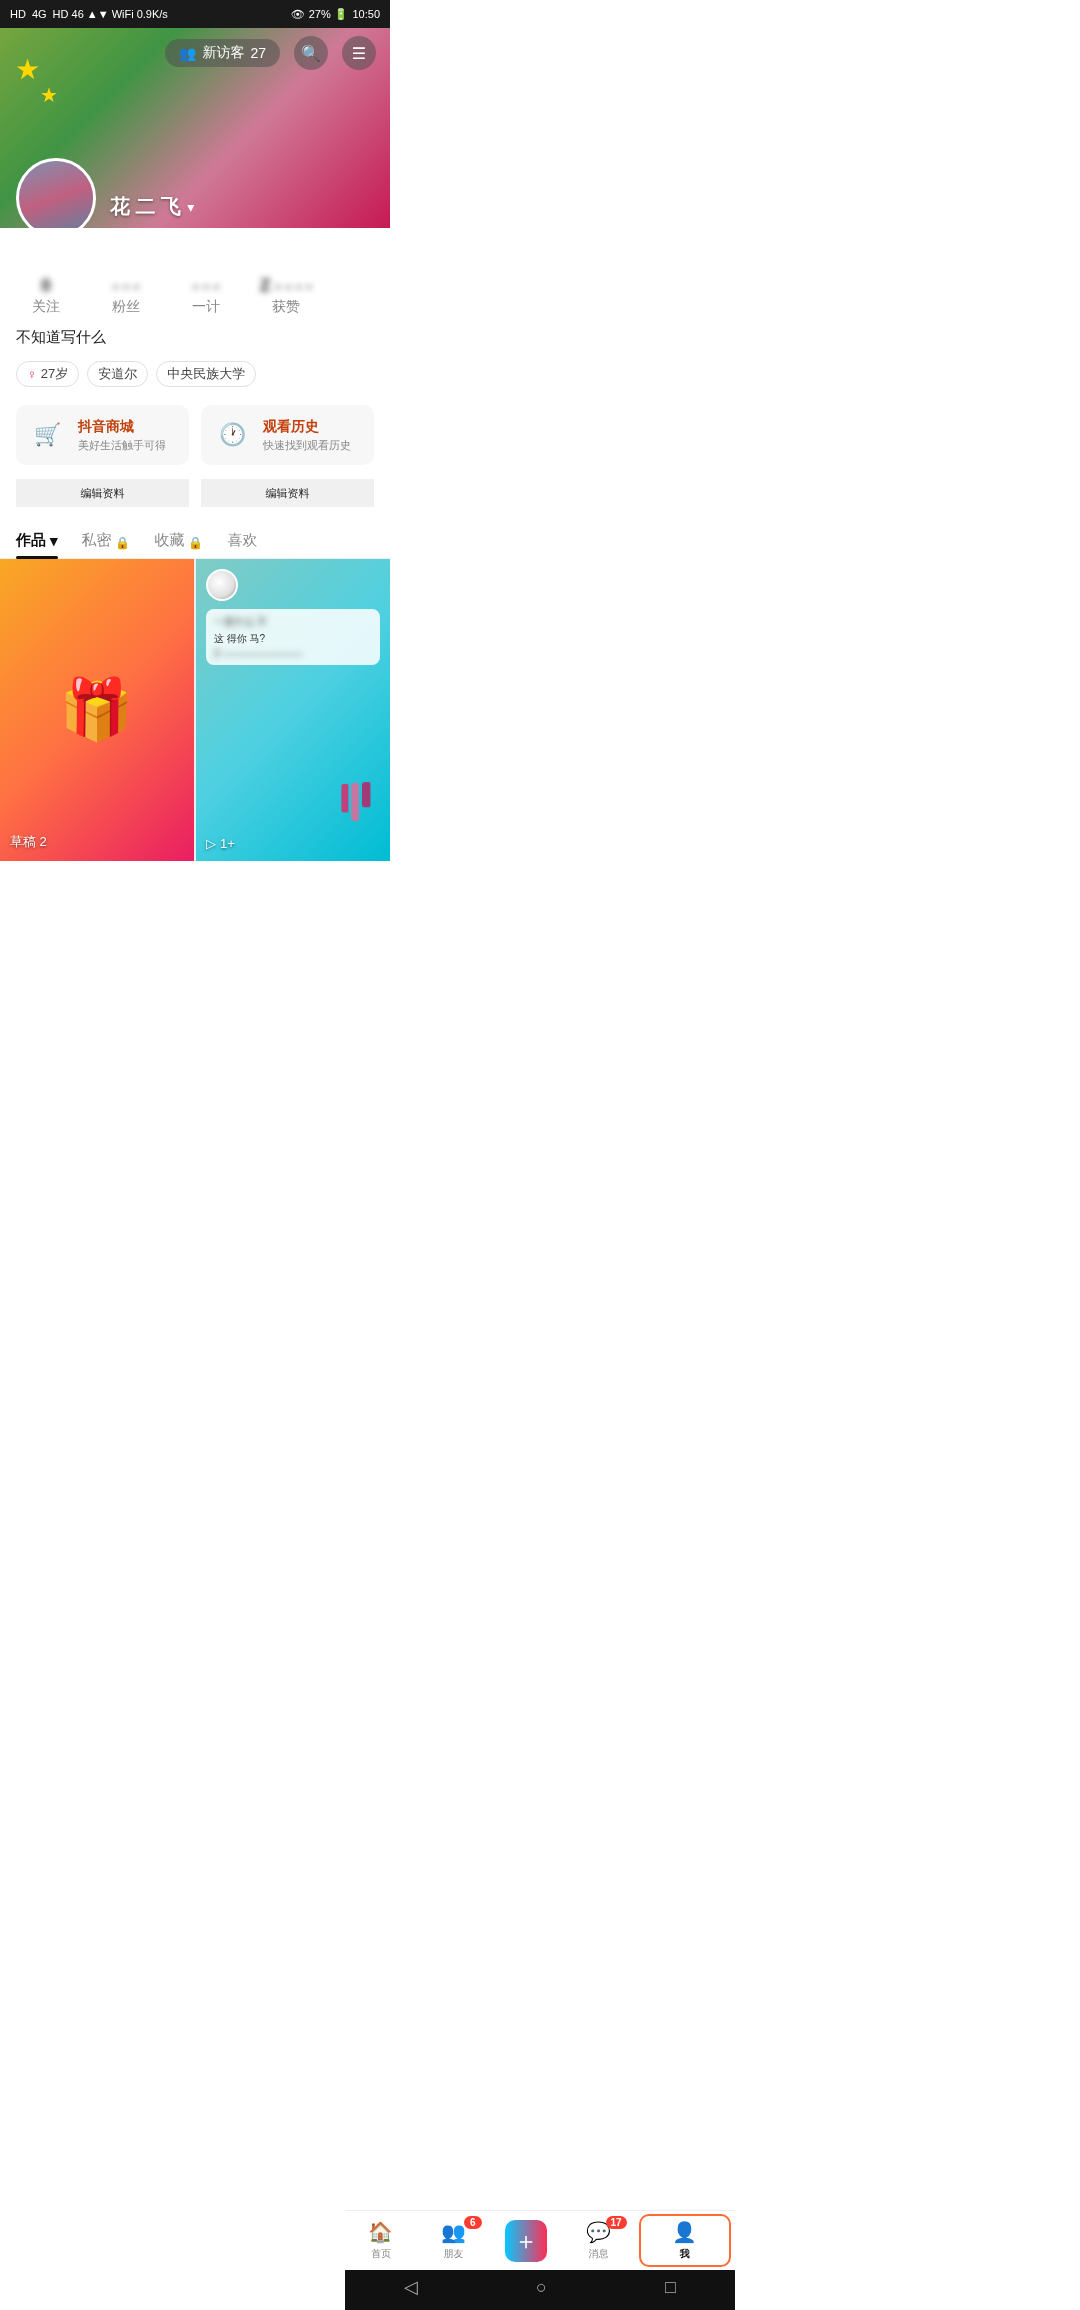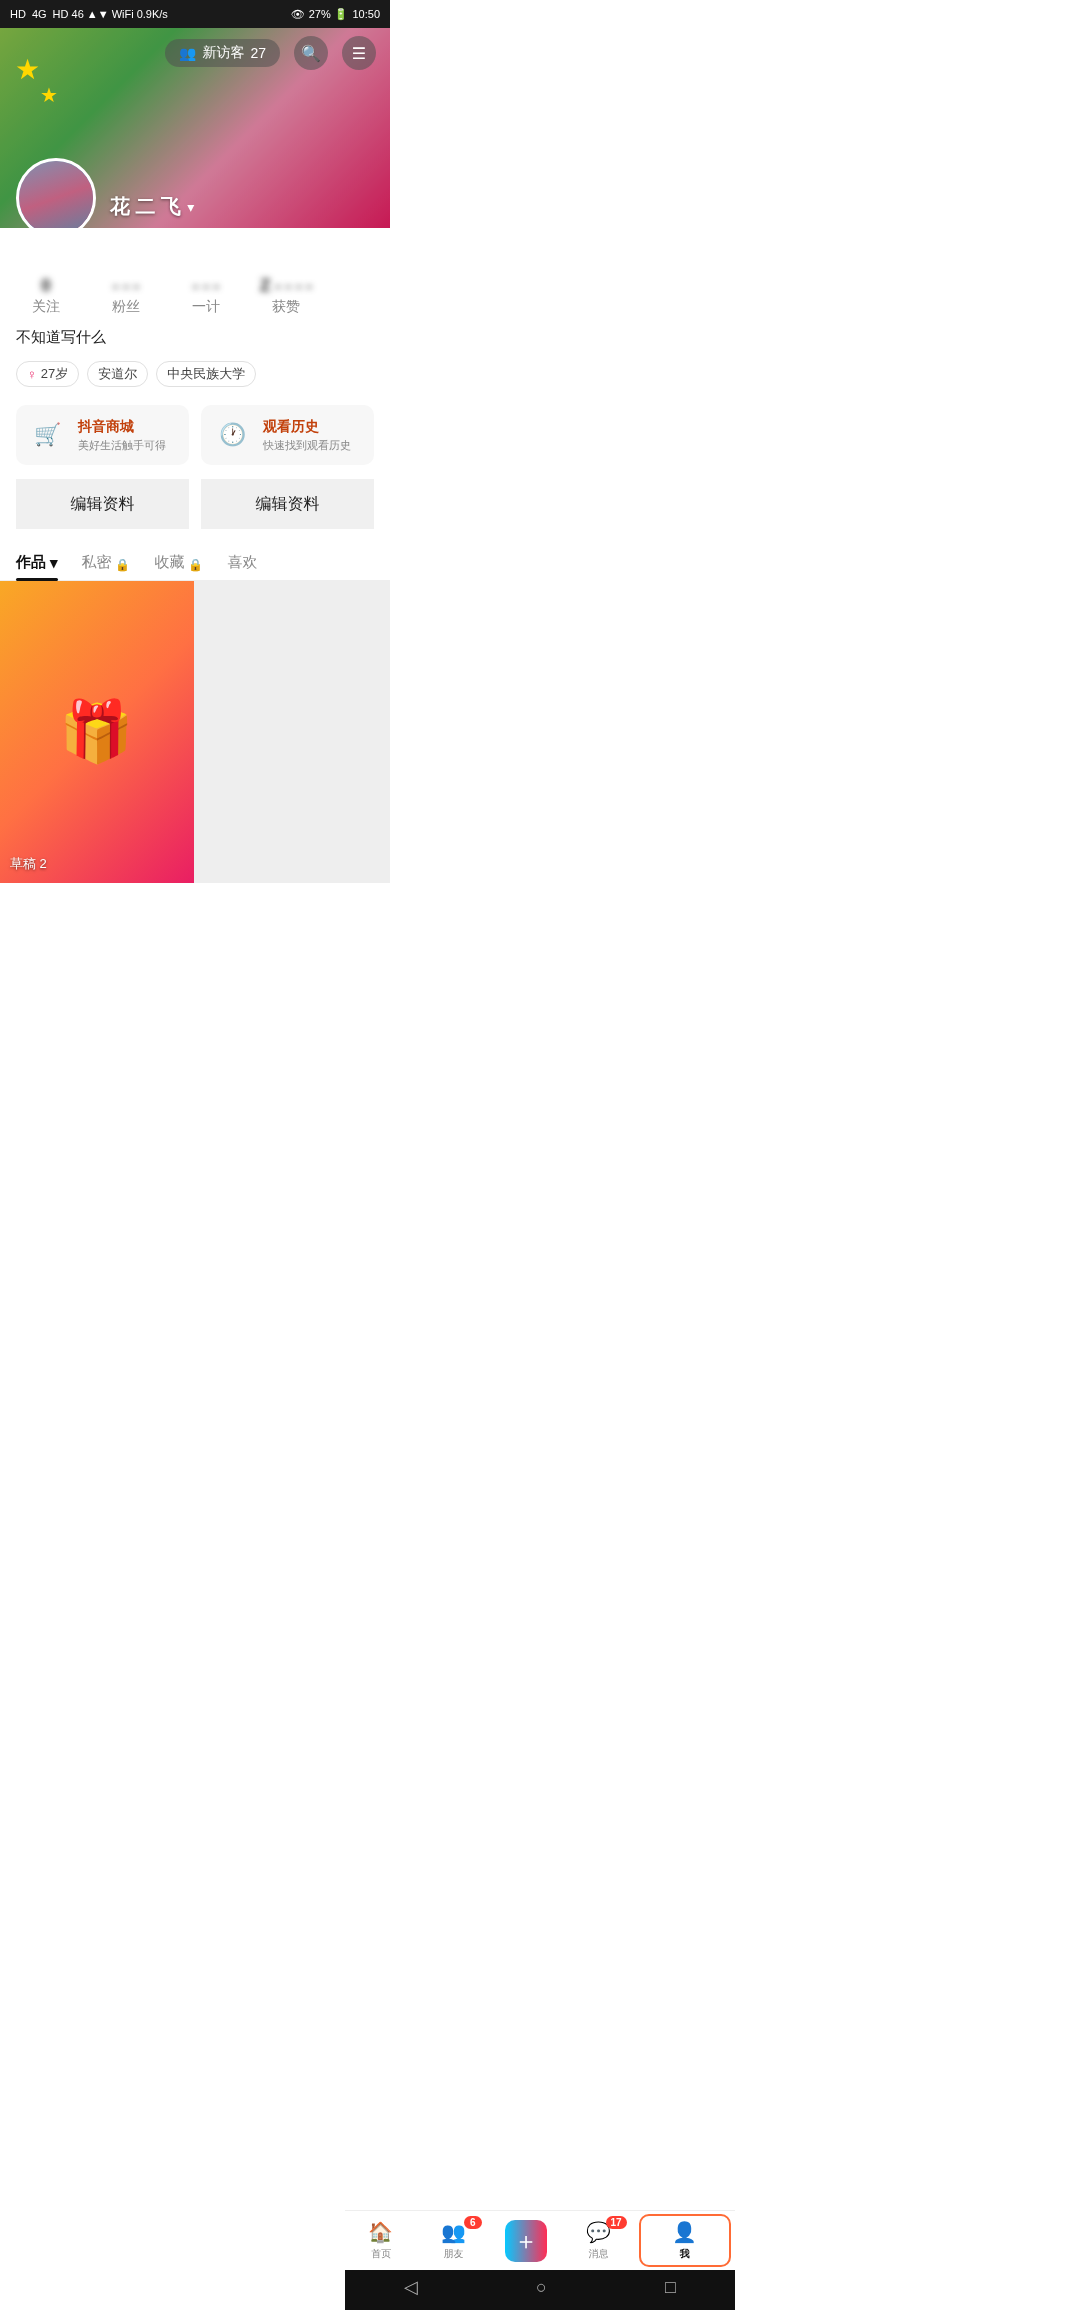--- a/index.html
+++ b/index.html
@@ -212,25 +212,25 @@
     }
 
     
     .profile-actions {
       margin: 0 16px 14px;
       display: flex;
       gap: 12px;
     }
     .profile-btn {
       flex: 1;
-      height: 50px;
+      height: 28px;
       background: #f0f0f0;
       border: none;
       border-radius: 0;
-      font-size: 16px;
+      font-size: 11px;
       font-weight: 500;
       color: #222;
       cursor: pointer;
     }
 
     
     .tabs-row {
       display: flex;
       border-bottom: 1px solid #eee;
       padding: 0 16px;
@@ -544,20 +544,38 @@
 
 <div class="video-grid">
 
   <div class="video-thumb video-thumb-1">
     <div class="thumb1-deco">
       <span style="font-size:60px;">🎁</span>
     </div>
     <div class="video-draft-badge">草稿 2</div>
   </div>
 
+  <div class="video-thumb video-thumb-2">
+    <div class="panda-avatar"></div>
+    <div class="thumb2-chat">
+      <div style="filter:blur(3px); font-size:10px; margin-bottom:3px;">一是什么 字</div>
+      <div style="font-size:10px; margin-bottom:2px;">这 得你 马?</div>
+      <div style="filter:blur(3px); font-size:10px;">2 ————————</div>
+    </div>
+
+    <div style="position:absolute;bottom:40px;right:20px;display:flex;gap:3px;transform:perspective(60px) rotateY(-15deg);">
+      <div style="width:8px;height:30px;background:#e91e63;border-radius:2px;opacity:0.8;"></div>
+      <div style="width:8px;height:38px;background:#f06292;border-radius:2px;opacity:0.8;"></div>
+      <div style="width:8px;height:24px;background:#c2185b;border-radius:2px;opacity:0.8;"></div>
+    </div>
+    <div class="video-play-badge">
+      <span>▷</span>
+      <span>1+</span>
+    </div>
+  </div>
 </div>
 
 <div class="spacer-bottom"></div>
 
 <div class="bottom-nav" style="bottom: 40px;">
   <div class="nav-item">
     <span style="font-size:20px;">🏠</span>
     <span class="nav-label">首页</span>
   </div>
   <div class="nav-item">

